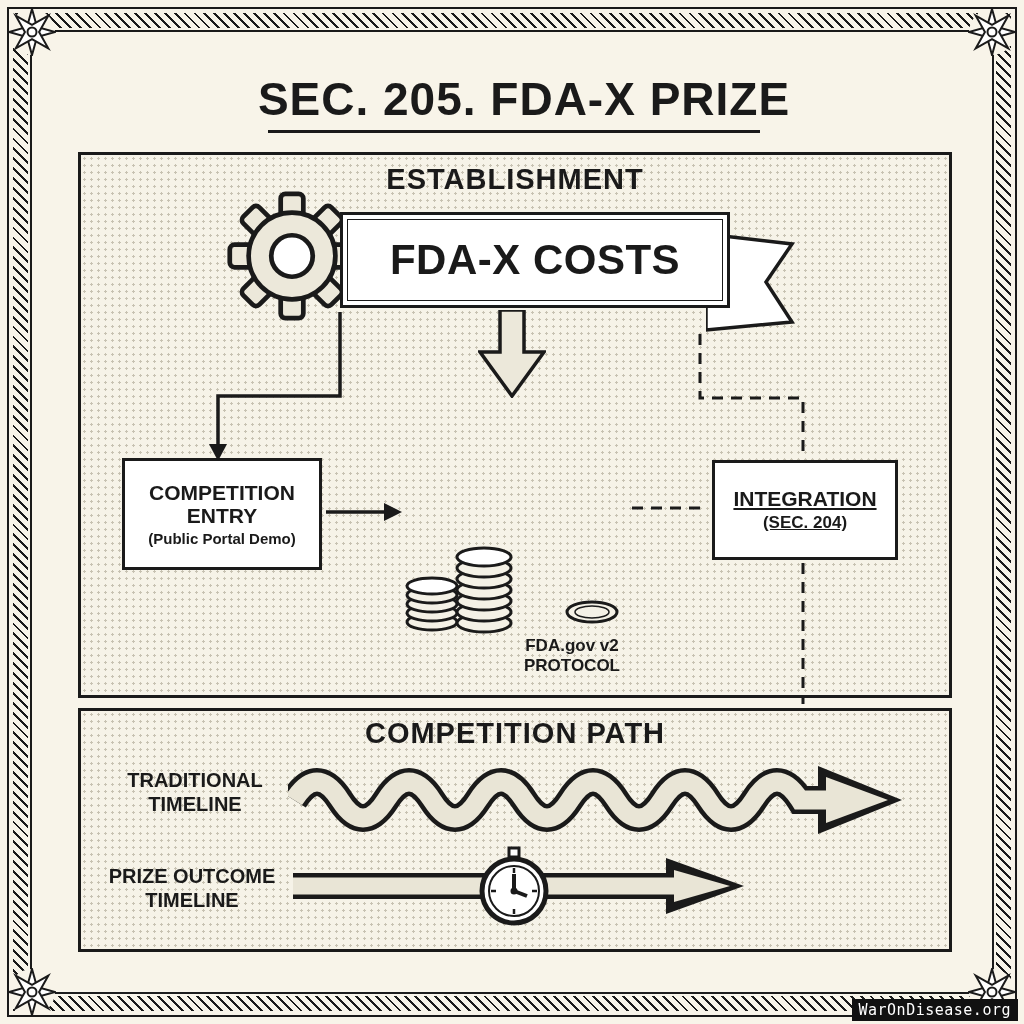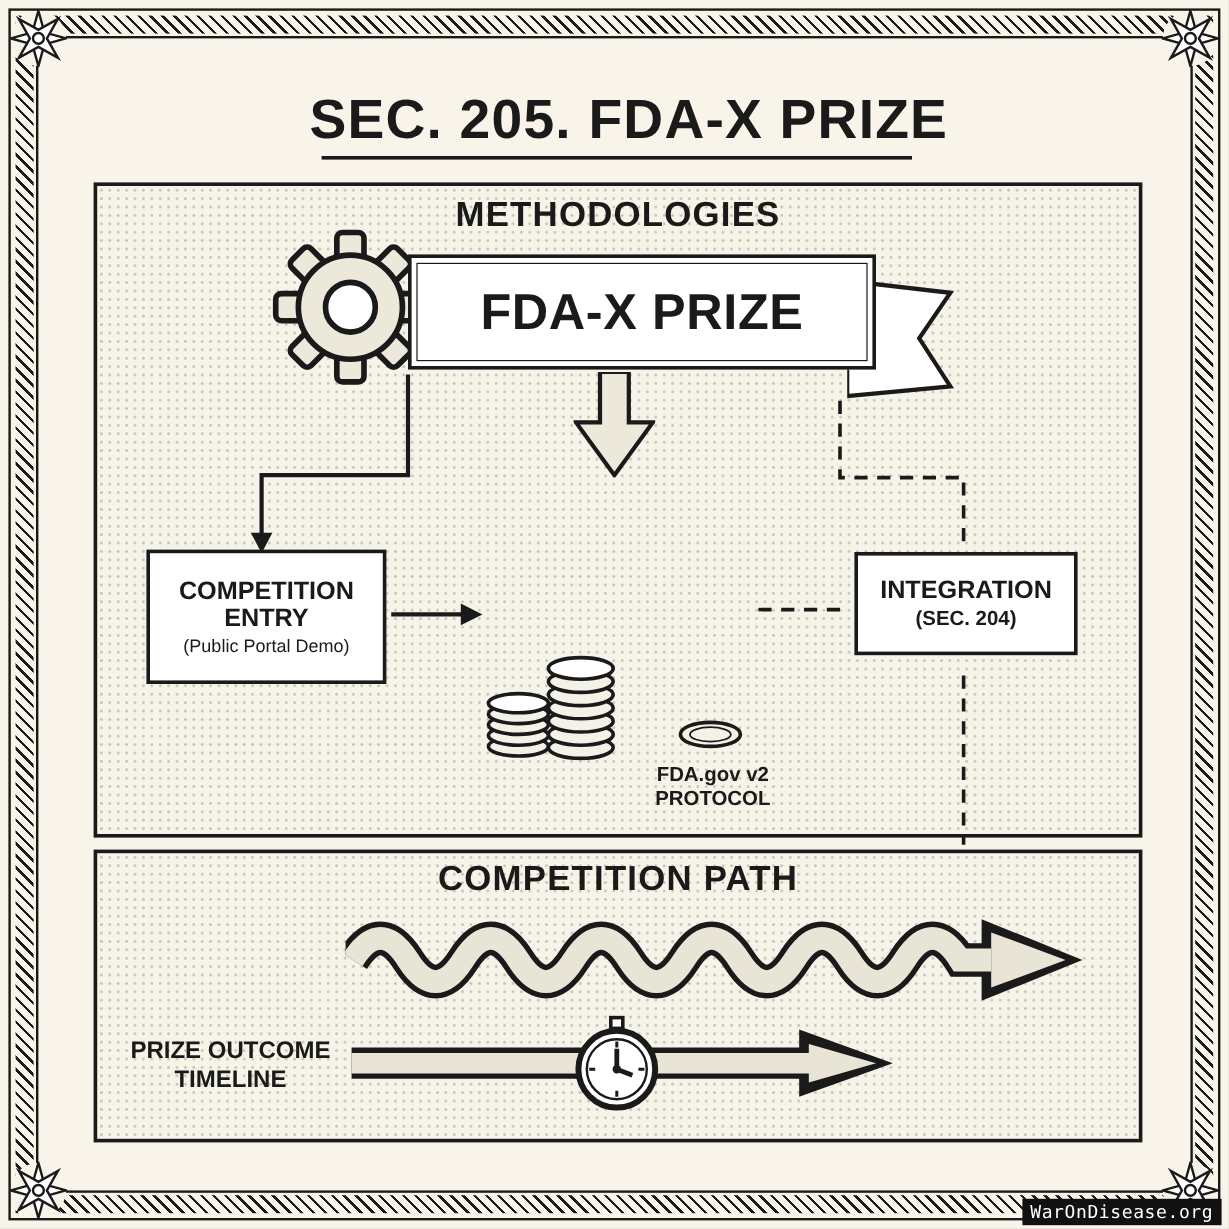--- a/index.html
+++ b/index.html
@@ -36,37 +36,37 @@
     background:#fff;border:3px solid #1a1a1a;
     display:flex;flex-direction:column;align-items:center;justify-content:center;
     text-align:center;box-sizing:border-box;
   }
   .wbox .inner-line{position:absolute;inset:4px;border:1.5px solid #1a1a1a;pointer-events:none;}
   .banner{left:340px;top:212px;width:390px;height:96px;z-index:3;}
   .banner-title{font-size:42px;font-weight:bold;letter-spacing:.5px;line-height:1;}
   .banner-subtitle{font-size:24px;font-weight:bold;letter-spacing:1px;line-height:1.1;}
   .entry-box{left:122px;top:458px;width:200px;height:112px;padding:6px;}
   .entry-title{font-size:21px;font-weight:bold;line-height:1.1;}
-  .entry-sub{font-size:15px;font-weight:normal;margin-top:3px;}
-  .integration-box{left:712px;top:460px;width:186px;height:86px;padding:6px;}
+  .entry-sub{font-size:15px;font-weight:bold;margin-top:3px;}
+  .integration-box{left:712px;top:460px;width:186px;height:100px;padding:6px;text-decoration:underline;}
   .integration-title{font-size:21px;font-weight:bold;line-height:1.15;}
   .integration-sub{font-size:17px;font-weight:bold;margin-top:2px;}
   
   .badge-wrap{left:396px;top:389px;width:232px;height:232px;z-index:2;}
   .badge-text{
     position:absolute;inset:0;display:flex;flex-direction:column;align-items:center;
     justify-content:center;text-align:center;padding-top:0;
   }
   .badge-value{font-size:48px;font-weight:bold;line-height:1;}
   .badge-line1{font-size:20px;font-weight:bold;line-height:1.15;margin-top:2px;}
   .badge-line2{font-size:17px;font-weight:bold;line-height:1.1;}
   
   .caption{font-size:17px;font-weight:bold;text-align:center;line-height:1.15;}
   .caption-left{left:368px;top:636px;width:168px;}
-  .caption-right{left:530px;top:636px;width:128px;}
+  .caption-right{left:508px;top:636px;width:128px;}
   
   .alt-label{font-size:20px;font-weight:bold;text-align:center;line-height:1.2;}
   .alt-label-1{left:104px;top:768px;width:182px;}
   .alt-label-2{left:98px;top:864px;width:188px;}
   
   .watermark{
     right:6px;bottom:3px;background:#111;color:#fff;z-index:9;
     font-family:"DejaVu Sans Mono","Liberation Mono",monospace;
     font-size:15px;padding:2px 7px;letter-spacing:.5px;
   }
@@ -103,21 +103,21 @@
     <circle cx="24" cy="24" r="23" fill="#f8f4e9"></circle>
     <polygon points="24,1 29,19 47,24 29,29 24,47 19,29 1,24 19,19" fill="#fff" stroke="#1a1a1a" stroke-width="2"></polygon>
     <polygon points="24,1 29,19 47,24 29,29 24,47 19,29 1,24 19,19" fill="#fff" stroke="#1a1a1a" stroke-width="2" transform="rotate(45 24 24)"></polygon>
     <circle cx="24" cy="24" r="4.5" fill="#fff" stroke="#1a1a1a" stroke-width="2"></circle>
   </svg>
 
   <div class="abs title">SEC. 205. FDA-X PRIZE</div>
   <div class="abs title-rule"></div>
 
   <div class="abs panel" style="left:78px;top:152px;width:868px;height:540px;">
-    <div class="panel-header" style="margin-top:8px;">METHODOLOGIES</div>
+    <div class="panel-header" style="margin-top:8px;">ESTABLISHMENT</div>
   </div>
 
   <svg class="abs" style="left:226px;top:190px;z-index:2;" width="132" height="132" viewBox="0 0 140 140">
     <g fill="#ece8da" stroke="#1a1a1a" stroke-width="5">
       <rect x="58" y="4" width="24" height="30" rx="5" transform="rotate(0 70 70)"></rect>
       <rect x="58" y="4" width="24" height="30" rx="5" transform="rotate(45 70 70)"></rect>
       <rect x="58" y="4" width="24" height="30" rx="5" transform="rotate(90 70 70)"></rect>
       <rect x="58" y="4" width="24" height="30" rx="5" transform="rotate(135 70 70)"></rect>
       <rect x="58" y="4" width="24" height="30" rx="5" transform="rotate(180 70 70)"></rect>
       <rect x="58" y="4" width="24" height="30" rx="5" transform="rotate(225 70 70)"></rect>
@@ -127,21 +127,21 @@
       <circle cx="70" cy="70" r="22" fill="#fff"></circle>
     </g>
   </svg>
 
   <svg class="abs" style="left:706px;top:228px;z-index:1;" width="92" height="108" viewBox="0 0 92 108">
     <polygon points="0,6 86,16 60,54 86,94 0,102" fill="#fff" stroke="#1a1a1a" stroke-width="3.5"></polygon>
   </svg>
 
   <div class="abs wbox banner">
     <div class="inner-line"></div>
-    <div class="banner-title">FDA-X PRIZE</div>
+    <div class="banner-title">FDA-X COSTS</div>
   </div>
 
   <svg class="abs" style="left:478px;top:310px;z-index:2;" width="68" height="88" viewBox="0 0 68 88">
     <polygon points="22,0 46,0 46,42 66,42 34,86 2,42 22,42" fill="#ece8da" stroke="#1a1a1a" stroke-width="3.5"></polygon>
   </svg>
 
   <svg class="abs" style="left:0;top:0;z-index:1;" width="1024" height="1024" viewBox="0 0 1024 1024">
     <path d="M340,312 L340,396 L218,396 L218,446" fill="none" stroke="#1a1a1a" stroke-width="3.5"></path>
     <polygon points="209,444 227,444 218,461" fill="#1a1a1a"></polygon>
     <line x1="326" y1="512" x2="386" y2="512" stroke="#1a1a1a" stroke-width="3.5"></line>
@@ -182,20 +182,21 @@
     <ellipse cx="28" cy="14" rx="25" ry="10" fill="#f4f1e6" stroke="#1a1a1a" stroke-width="3"></ellipse>
     <ellipse cx="28" cy="14" rx="17" ry="6" fill="none" stroke="#1a1a1a" stroke-width="1.5"></ellipse>
   </svg>
 
   <div class="abs caption caption-right">FDA.gov v2 PROTOCOL</div>
 
   <div class="abs panel" style="left:78px;top:708px;width:868px;height:238px;">
     <div class="panel-header" style="margin-top:6px;">COMPETITION PATH</div>
   </div>
 
+  <div class="abs alt-label alt-label-1">TRADITIONAL TIMELINE</div>
   <svg class="abs" style="left:288px;top:756px;" width="620" height="84" viewBox="0 0 620 84">
     <path d="M6,44 Q29,8 52,44 T98,44 T144,44 T190,44 T236,44 T282,44 T328,44 T374,44 T420,44 T466,44 T512,44 L538,44" fill="none" stroke="#1a1a1a" stroke-width="28"></path>
     <polygon points="530,10 614,44 530,78" fill="#1a1a1a"></polygon>
     <path d="M6,44 Q29,8 52,44 T98,44 T144,44 T190,44 T236,44 T282,44 T328,44 T374,44 T420,44 T466,44 T512,44 L538,44" fill="none" stroke="#e9e5d6" stroke-width="19"></path>
     <polygon points="538,21 600,44 538,67" fill="#e9e5d6"></polygon>
   </svg>
 
   <div class="abs alt-label alt-label-2">PRIZE OUTCOME TIMELINE</div>
   <svg class="abs" style="left:288px;top:856px;" width="462" height="60" viewBox="0 0 462 60">
     <line x1="5" y1="30" x2="386" y2="30" stroke="#1a1a1a" stroke-width="26"></line>

